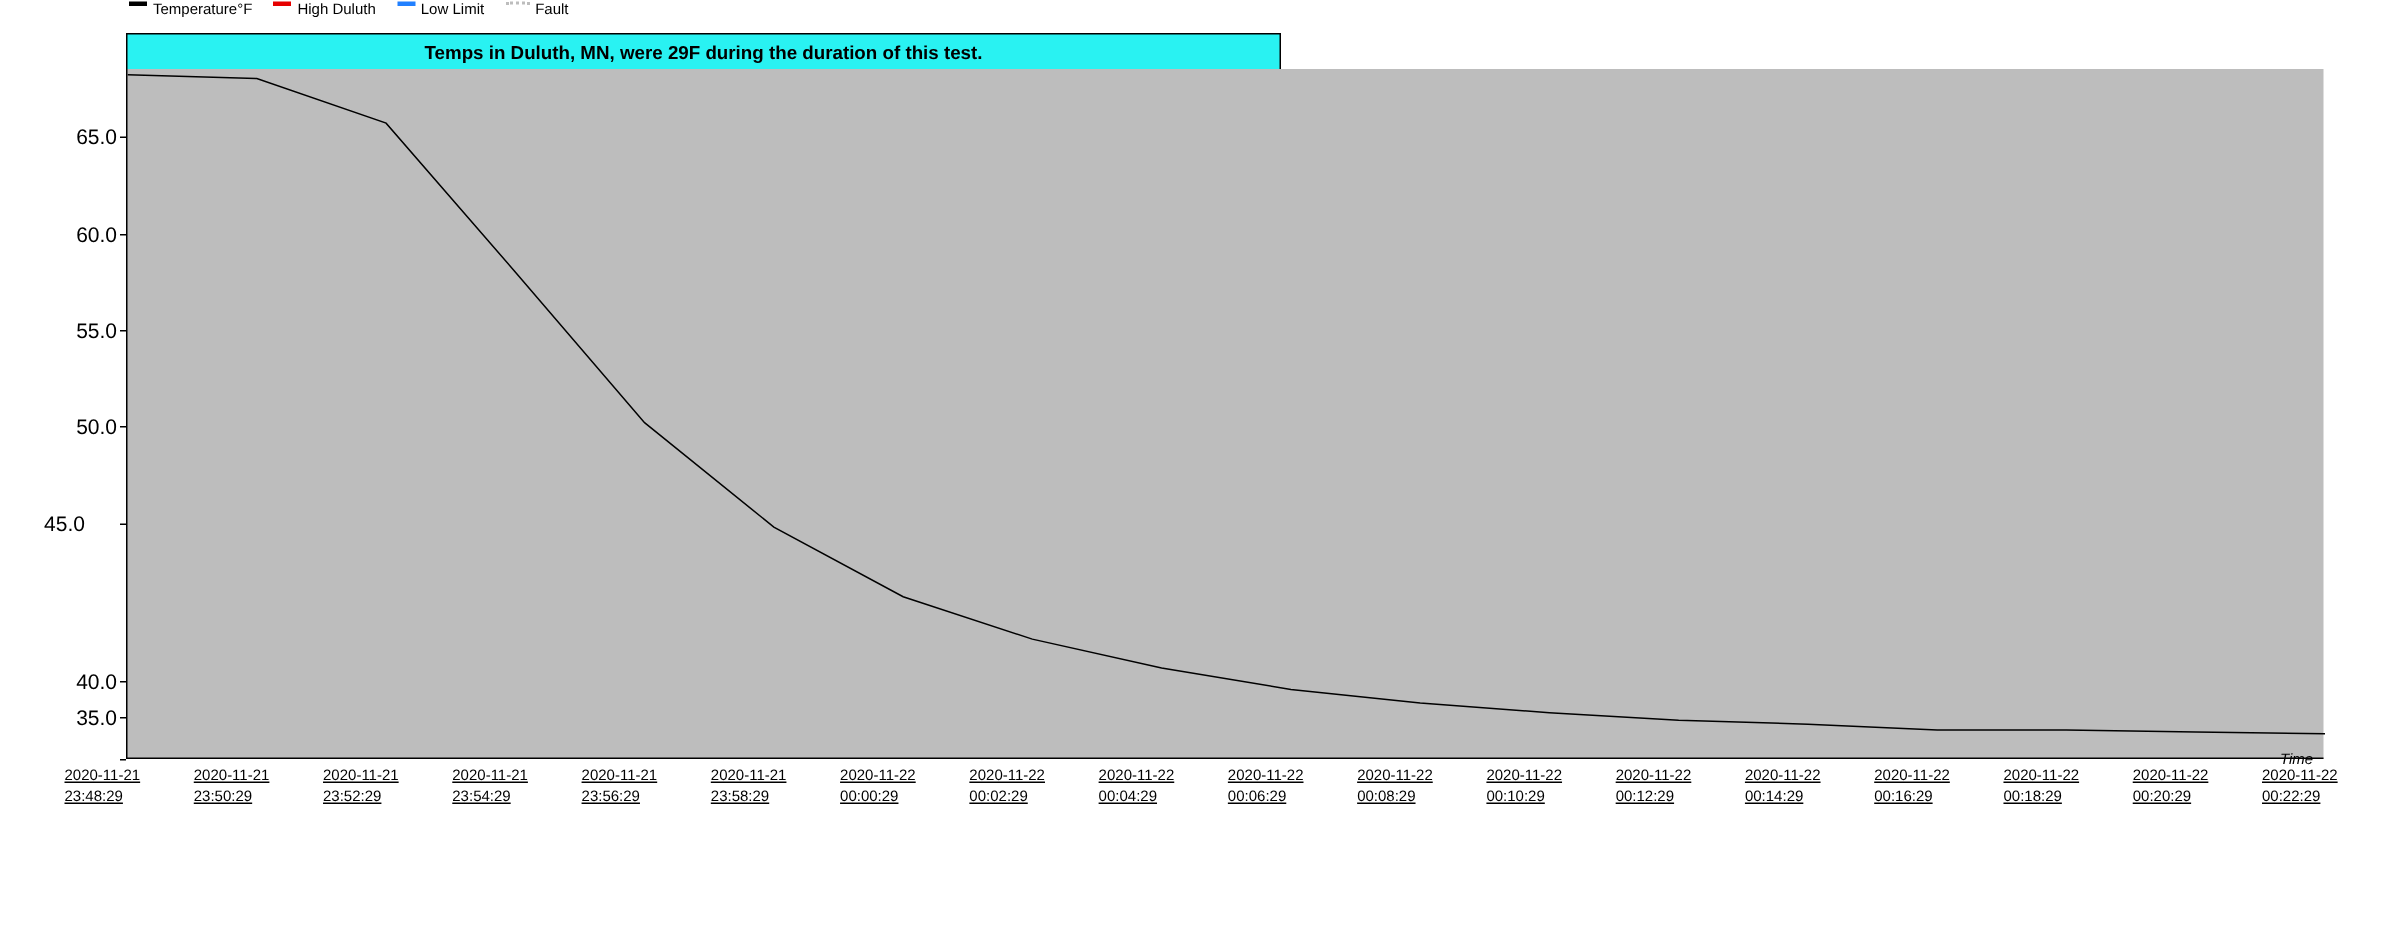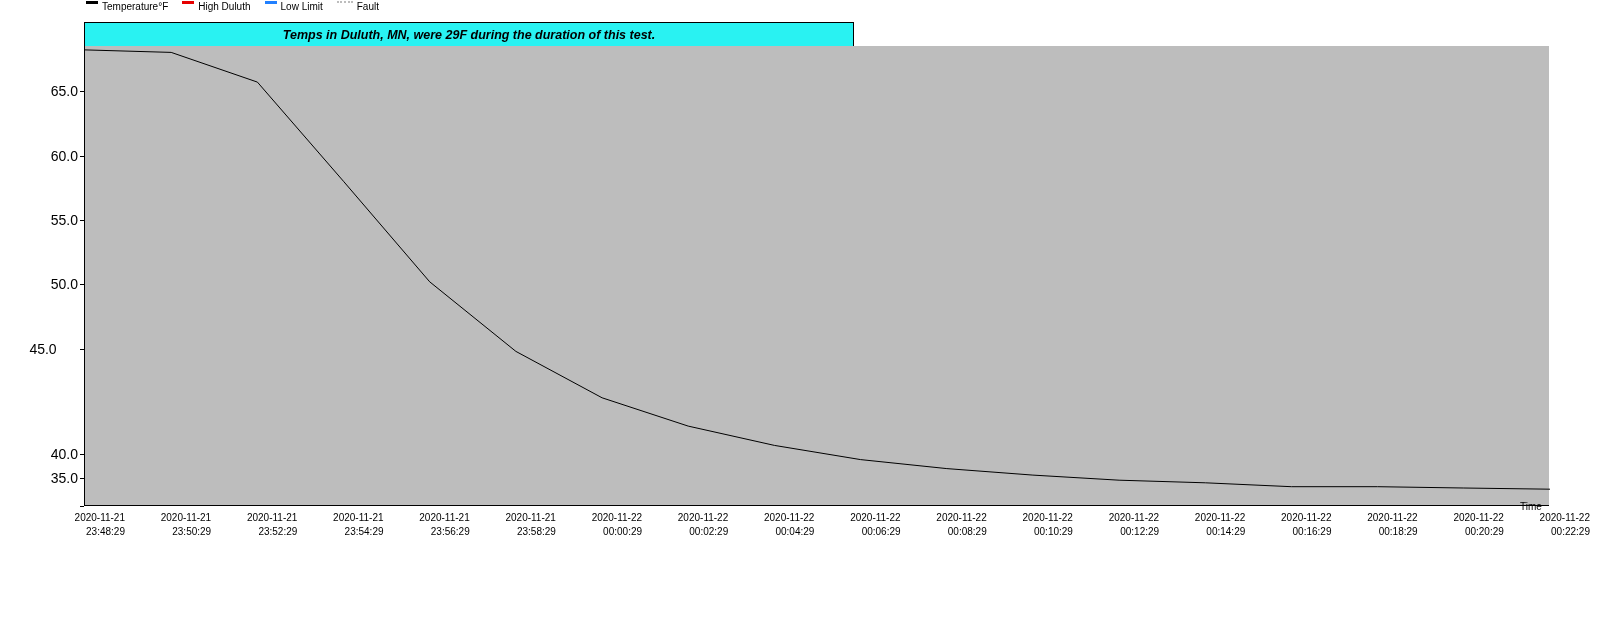--- a/index.html
+++ b/index.html
@@ -42,21 +42,20 @@
       position: absolute;
       top: 22px;
       left: 84px;
       width: 770px;
       padding: 5px 0 5px 0;
       text-align: center;
       font-weight: bold;
       font-size: 12.5px;
       background: #29f2f2;
       border: 1px solid #000;
-      font-style: italic;
     }
 
     
     .plot-area {
       position: absolute;
       top:  46px;
       left: 84px;
       width: 1465px;
       height: 460px;
       background: #bdbdbd;
@@ -86,30 +85,32 @@
     
     .x-ticks {
       position: absolute;
       top: 511px;
       left: 50px;
       width: 1540px;
     }
     .x-tick {
       position: absolute;
       width: 82px;
-      text-align: right;
+      text-align: left;
       font-size: 10px;
       line-height: 14px;
       transform: translateX(-50%);
+      text-decoration: underline;
     }
 
     .axis-title {
       position: absolute;
       font-size: 10px;
       color: #000;
+      font-style: italic;
     }
 
     .series-path {
       fill: none;
       stroke: #000;
       stroke-width: 1;
     }
   </style>
 </head>
 <body>

